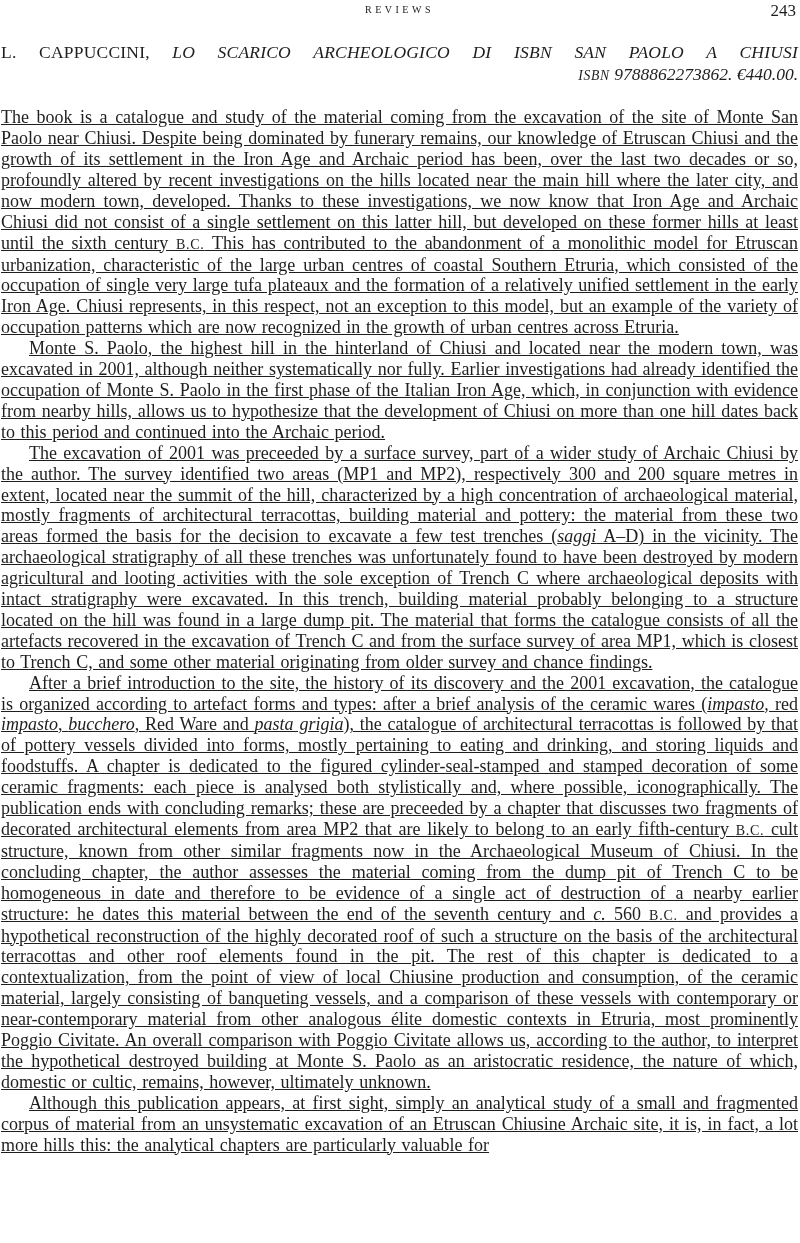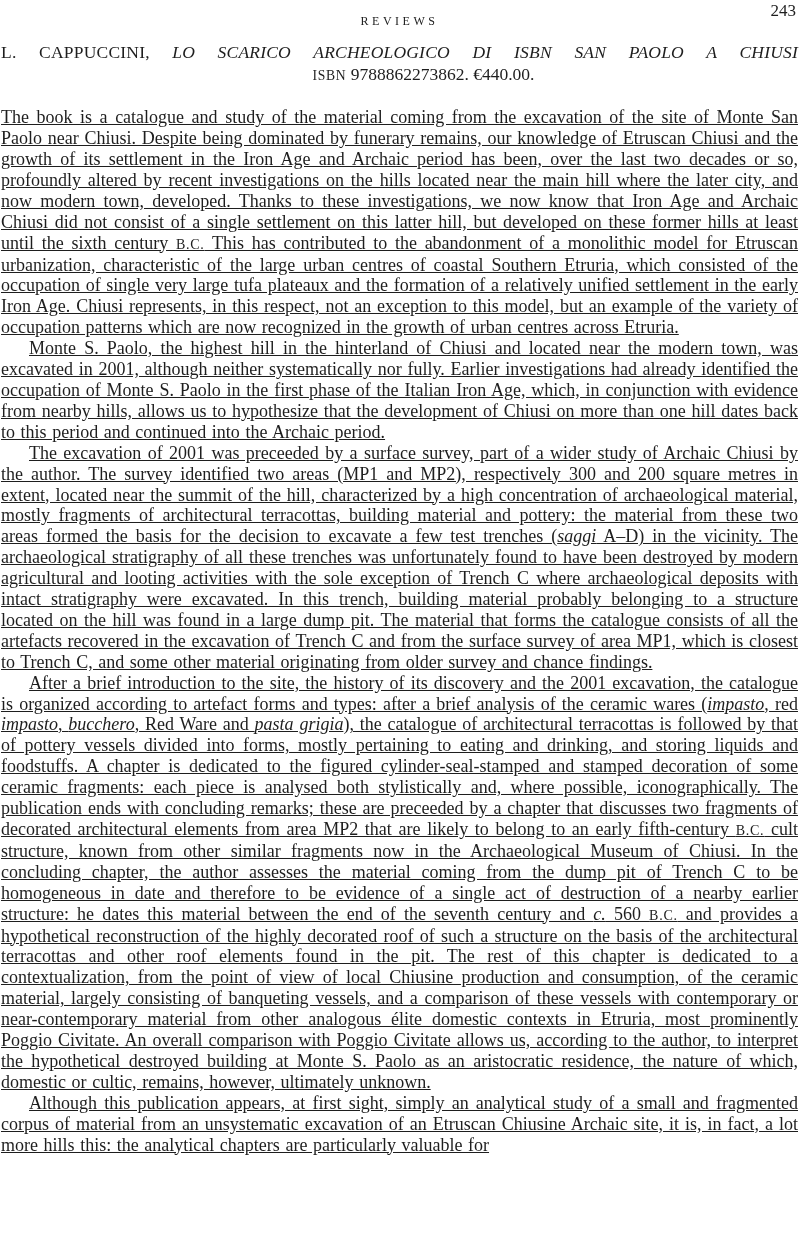--- a/index.html
+++ b/index.html
@@ -11,28 +11,28 @@
     color: #1e1e1e;
     font-family: "Liberation Serif", serif;
     box-sizing: border-box;
     padding: 0 2px 0 1px;
     position: relative;
   }
   
   .running-header { position: relative; height: 22px; padding-top: 3px; }
   .running-head {
     position: absolute; left: 50%; transform: translateX(-50%);
-    top: 14px; font-size: 12px; letter-spacing: 3.5px; color: #222;
+    top: 4px; font-size: 10px; letter-spacing: 3.5px; color: #222;
   }
   .page-number { position: absolute; right: 2px; top: 1px; font-size: 17px; }
   
   .citation { margin-top: 17px; font-size: 17.5px; line-height: 21.6px; }
   .cit-line-first { text-align: justify; text-align-last: justify; }
   .cit-line-cont  { padding-left: 48px; text-align: justify; text-align-last: justify; }
-  .cit-line-last  { padding-left: 48px; text-align: center; }
+  .cit-line-last  { padding-left: 48px; text-align: right; font-style: italic; }
   .cit-author { letter-spacing: 0.2px; }
   .cit-title  { font-style: italic; letter-spacing: 0.2px; }
   
   .review-body {
     margin-top: 21px;
     font-size: 18px;
     line-height: 20.9px;
     text-align: justify;
     word-spacing: 0.06em;
     hyphens: none;

